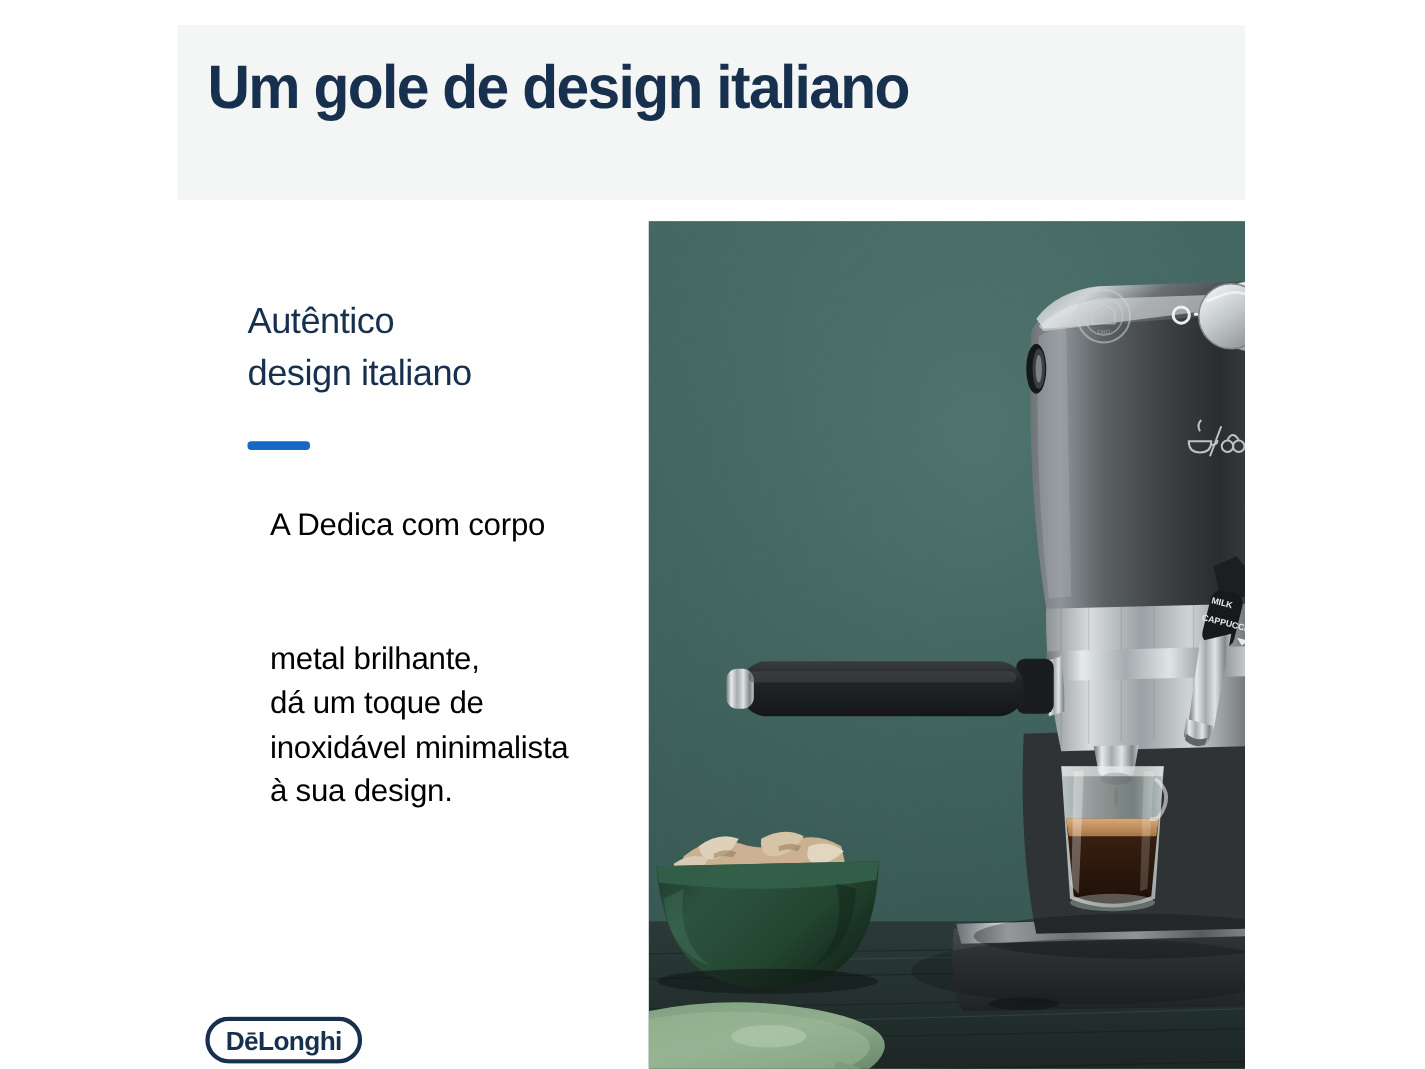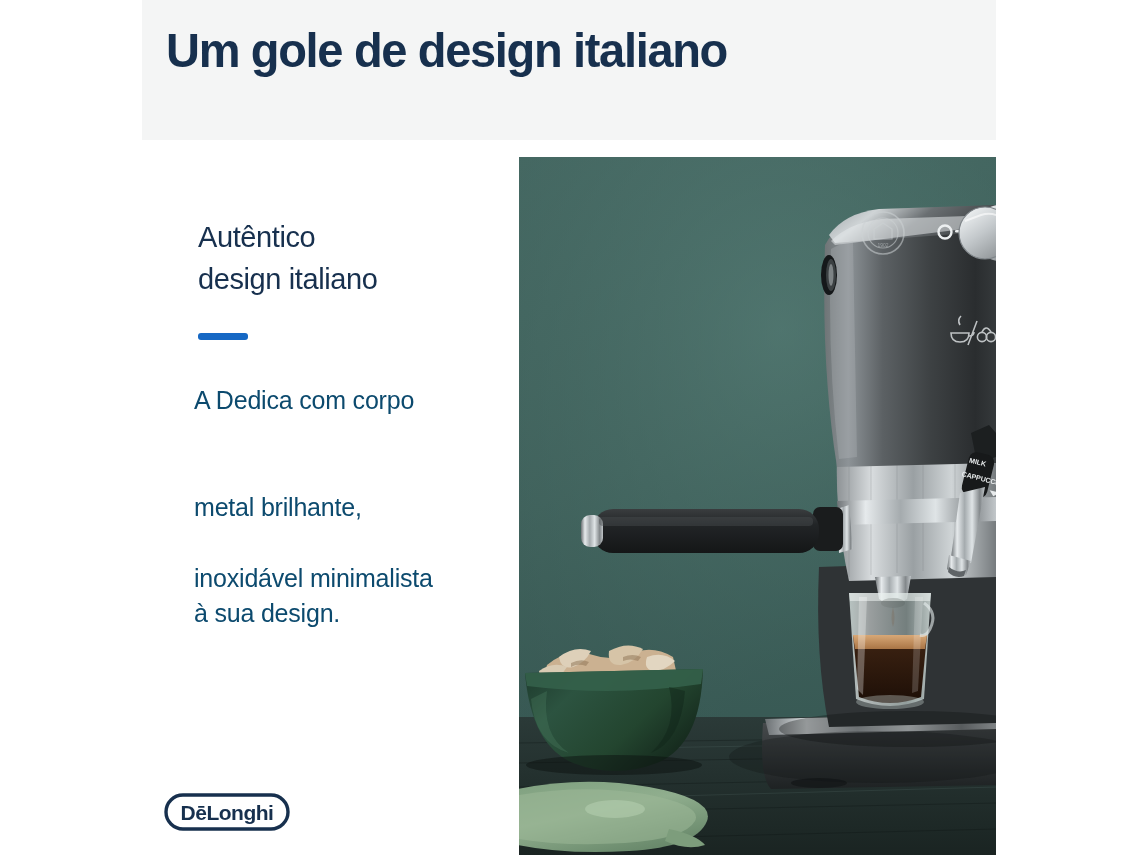--- a/index.html
+++ b/index.html
@@ -3,21 +3,21 @@
 <meta charset="utf-8">
 <style>
   html,body{margin:0;padding:0;}
   body{
     width:1140px;height:855px;
     background:#ffffff;
     font-family:"Liberation Sans", sans-serif;
     overflow:hidden;
     position:relative;
   }
-  .stage{position:absolute;inset:0;}
+  .stage{position:absolute;inset:0;margin-top:20px;}
 
   
   .header-band{
     position:absolute;left:142px;top:0;width:854px;height:140px;
     background:#f4f5f5;
   }
   .headline{
     position:absolute;left:166px;top:26px;
     font-size:49px;font-weight:700;
     letter-spacing:-1.4px;
@@ -35,23 +35,23 @@
     font-size:29px;font-weight:400;
     color:#17304e;line-height:1.45;
     letter-spacing:-0.4px;
   }
   .accent-rule{
     position:absolute;left:198px;top:333px;
     width:50px;height:7px;border-radius:3px;
     background:#1668c4;
   }
   .bodycopy{
-    position:absolute;left:194px;top:383px;width:300px;
+    position:absolute;left:216px;top:383px;width:300px;
     font-size:25px;font-weight:400;
-    color:#0c4a6e;line-height:1.42;
+    color:#000000;line-height:1.42;
     letter-spacing:-0.2px;
   }
 
   
   .logo{
     position:absolute;left:164px;top:793px;
     width:126px;height:40px;
   }
   .logo svg{display:block;width:126px;height:38px;}
 
@@ -76,21 +76,21 @@
     <span>design italiano</span>
   </div>
 
   <div class="accent-rule"></div>
 
   <div class="bodycopy">
     <span>A Dedica com corpo</span><br>
     <br>
     <br>
     <span>metal brilhante,</span><br>
-    <br>
+    <span>dá um toque de</span><br>
     <span>inoxidável minimalista</span><br>
     <span>à sua design.</span>
   </div>
 
   <div class="logo">
     <svg viewBox="0 0 126 38" xmlns="http://www.w3.org/2000/svg">
       <rect x="2" y="2" width="122" height="34" rx="17" ry="17" fill="none" stroke="#17304e" stroke-width="3.4"></rect>
       <text x="63" y="27" text-anchor="middle" font-family="Liberation Sans, sans-serif" font-size="21" font-weight="700" fill="#17304e" style="letter-spacing:-0.5px">DēLonghi</text>
     </svg>
   </div>

